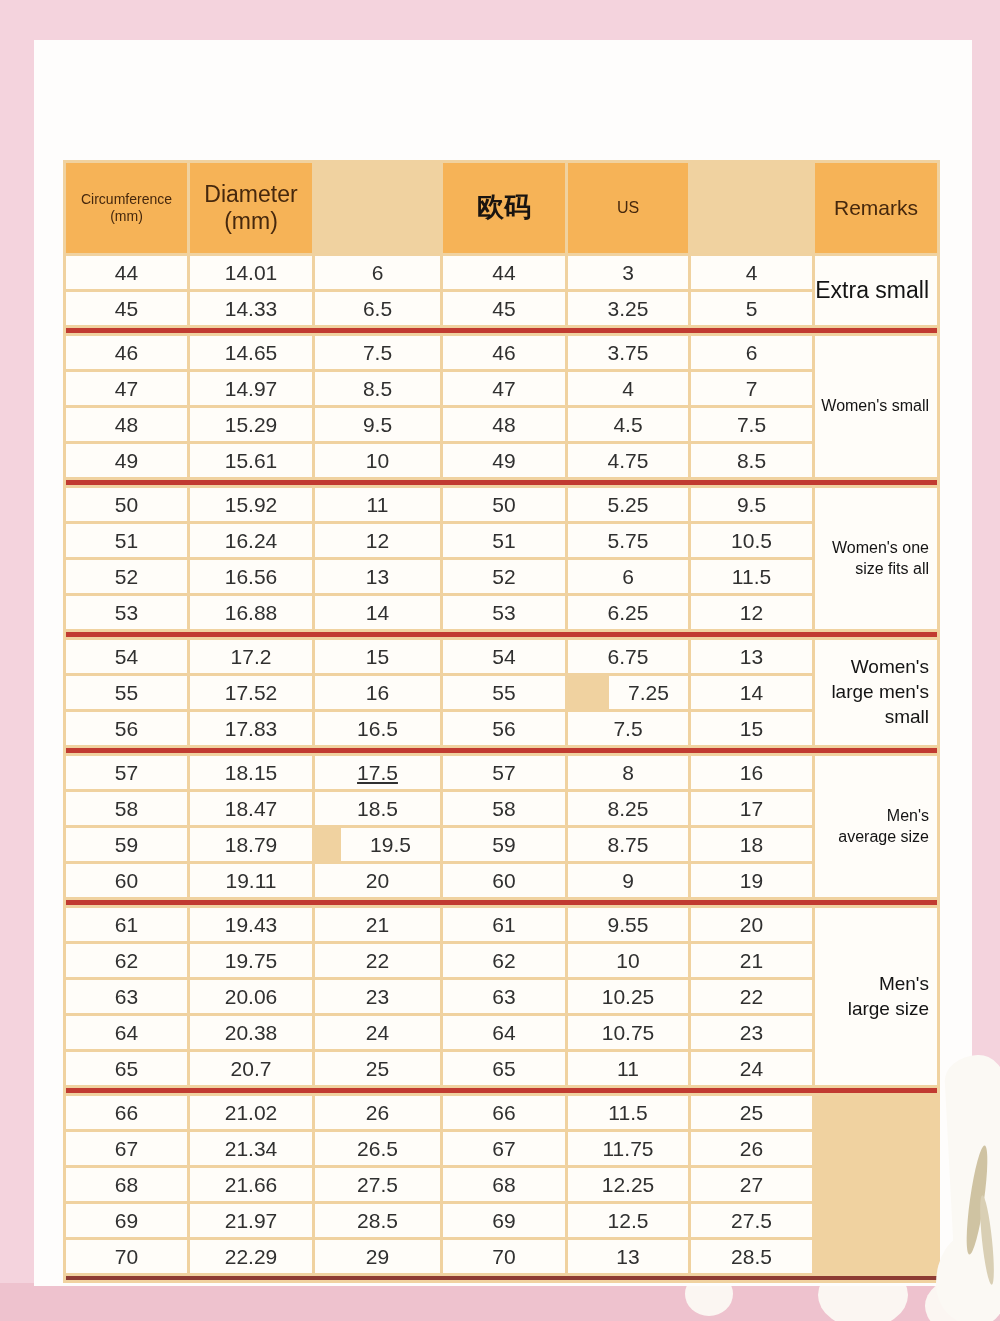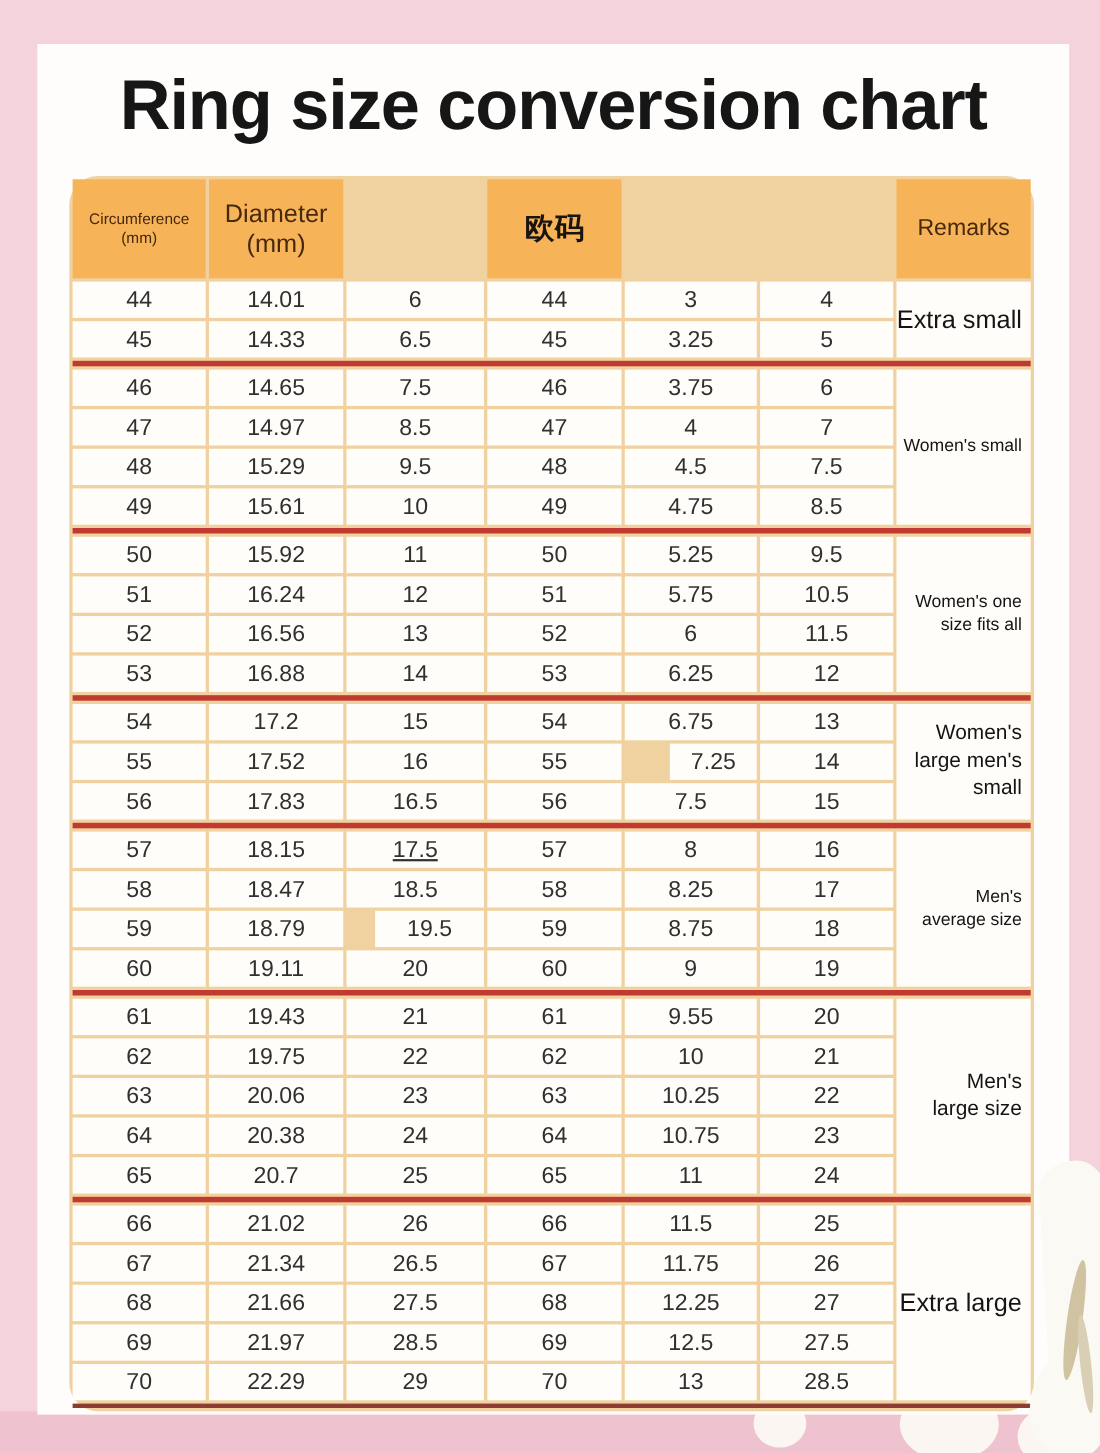--- a/index.html
+++ b/index.html
@@ -73,32 +73,34 @@
 </style>
 </head>
 <body>
 
 <div class="bottom-band"></div>
 <div class="scallop s1"></div>
 <div class="scallop s2"></div>
 <div class="scallop s3"></div>
 
 <div class="card">
-  <h1 class="title">Ring size conversion chart</h1>
-  <div class="size-table" style="grid-template-rows: 90px 33px 33px 5px 33px 33px 33px 33px 5px 33px 33px 33px 33px 5px 33px 33px 33px 5px 33px 33px 33px 33px 5px 33px 33px 33px 33px 33px 5px 33px 33px 33px 33px 33px 4px; border-radius: 26px;">
+  <div class="size-table" style="grid-template-rows: 90px 33px 33px 5px 33px 33px 33px 33px 5px 33px 33px 33px 33px 5px 33px 33px 33px 5px 33px 33px 33px 33px 5px 33px 33px 33px 33px 33px 5px 33px 33px 33px 33px 33px 4px;">
       <div class="th th1" style="grid-area: 1 / 1;">
         <div class="th-line">Circumference</div>
         <div class="th-line">(mm)</div>
       </div>
       <div class="th th2" style="grid-area: 1 / 2;">
         <div class="th-line">Diameter</div>
         <div class="th-line">(mm)</div>
       </div>
       <div class="th th4" style="grid-area: 1 / 4;">
         <div class="th-line">欧码</div>
+      </div>
+      <div class="th th5" style="grid-area: 1 / 5;">
+        <div class="th-line">US</div>
       </div>
       <div class="th th7" style="grid-area: 1 / 7;">
         <div class="th-line">Remarks</div>
       </div>
       <div class="td" style="grid-area: 2 / 1;">44</div>
       <div class="td" style="grid-area: 2 / 2;">14.01</div>
       <div class="td" style="grid-area: 2 / 3;">6</div>
       <div class="td" style="grid-area: 2 / 4;">44</div>
       <div class="td" style="grid-area: 2 / 5;">3</div>
       <div class="td" style="grid-area: 2 / 6;">4</div>
@@ -280,23 +282,20 @@
       <div class="td" style="grid-area: 33 / 3;">28.5</div>
       <div class="td" style="grid-area: 33 / 4;">69</div>
       <div class="td" style="grid-area: 33 / 5;">12.5</div>
       <div class="td" style="grid-area: 33 / 6;">27.5</div>
       <div class="td" style="grid-area: 34 / 1;">70</div>
       <div class="td" style="grid-area: 34 / 2;">22.29</div>
       <div class="td" style="grid-area: 34 / 3;">29</div>
       <div class="td" style="grid-area: 34 / 4;">70</div>
       <div class="td" style="grid-area: 34 / 5;">13</div>
       <div class="td" style="grid-area: 34 / 6;">28.5</div>
-      <div class="remark remark-xl" style="grid-area: 30 / 7 / span 5;">
-        <div class="rm-line">Extra large</div>
-      </div>
       <div class="divider bottom" style="grid-area: 35 / 1 / auto / -1;"></div>
     </div>
 </div>
 
 <div class="flower">
   <div class="petal p1"></div>
   <div class="petal p2"></div>
   <div class="streak k1"></div>
   <div class="streak k2"></div>
 </div>

